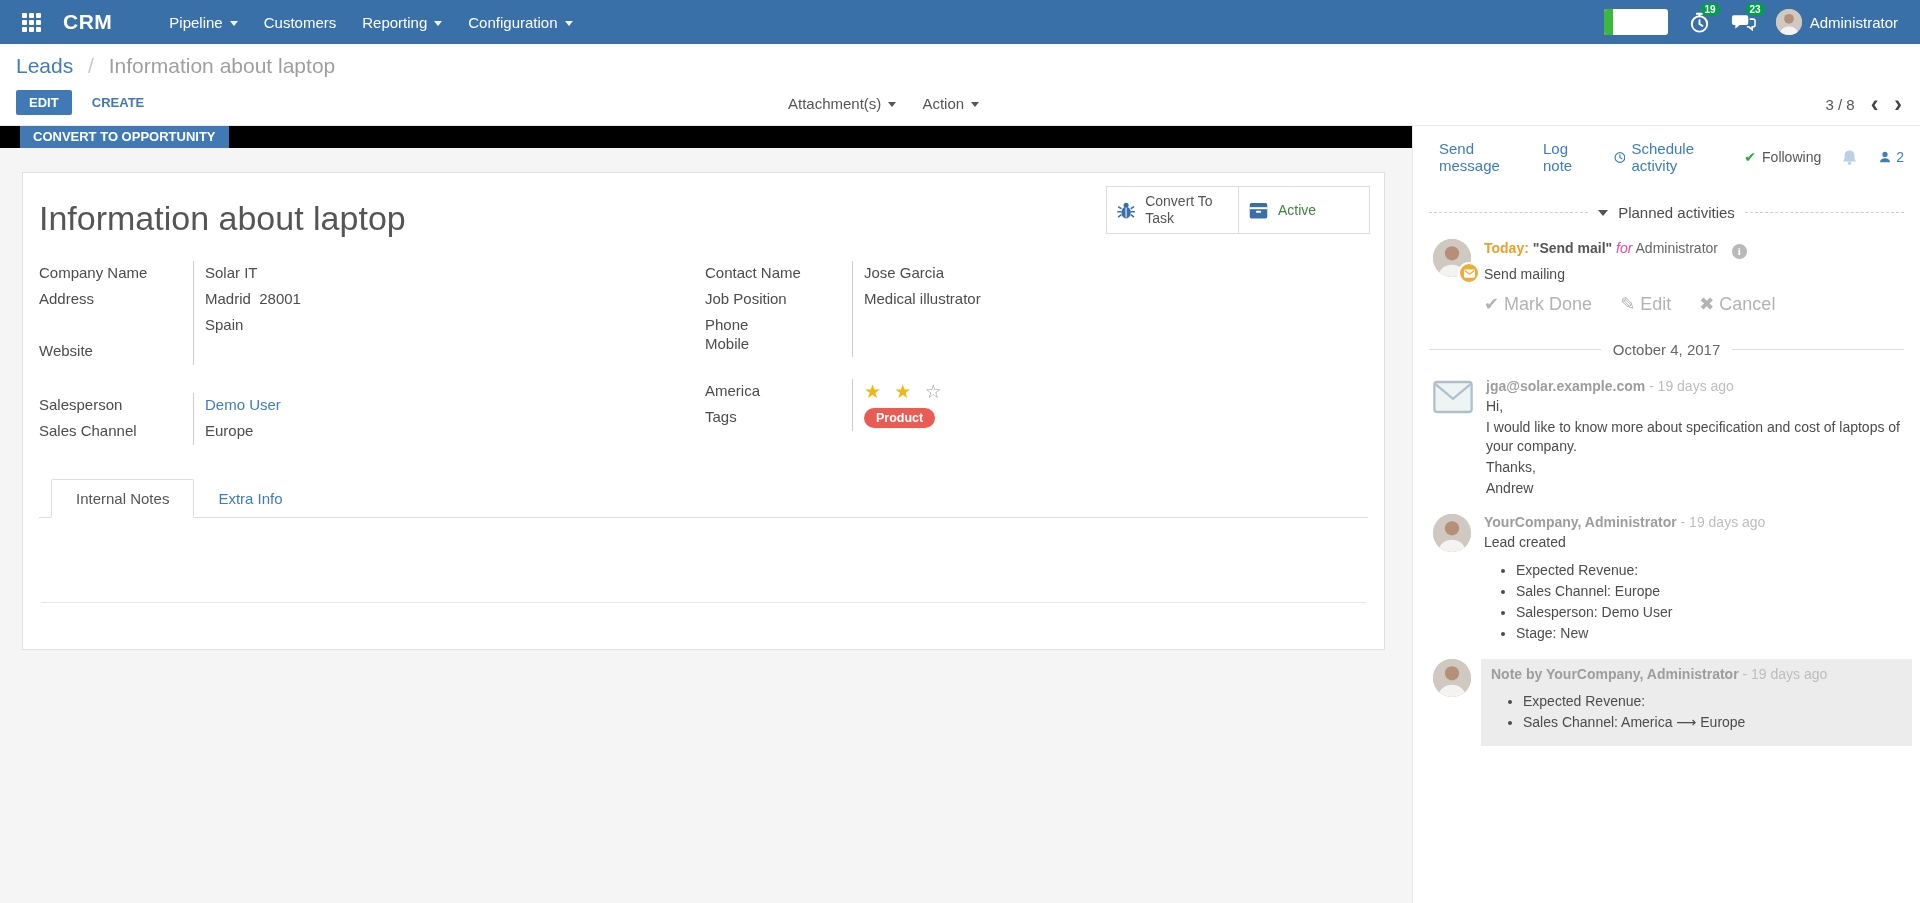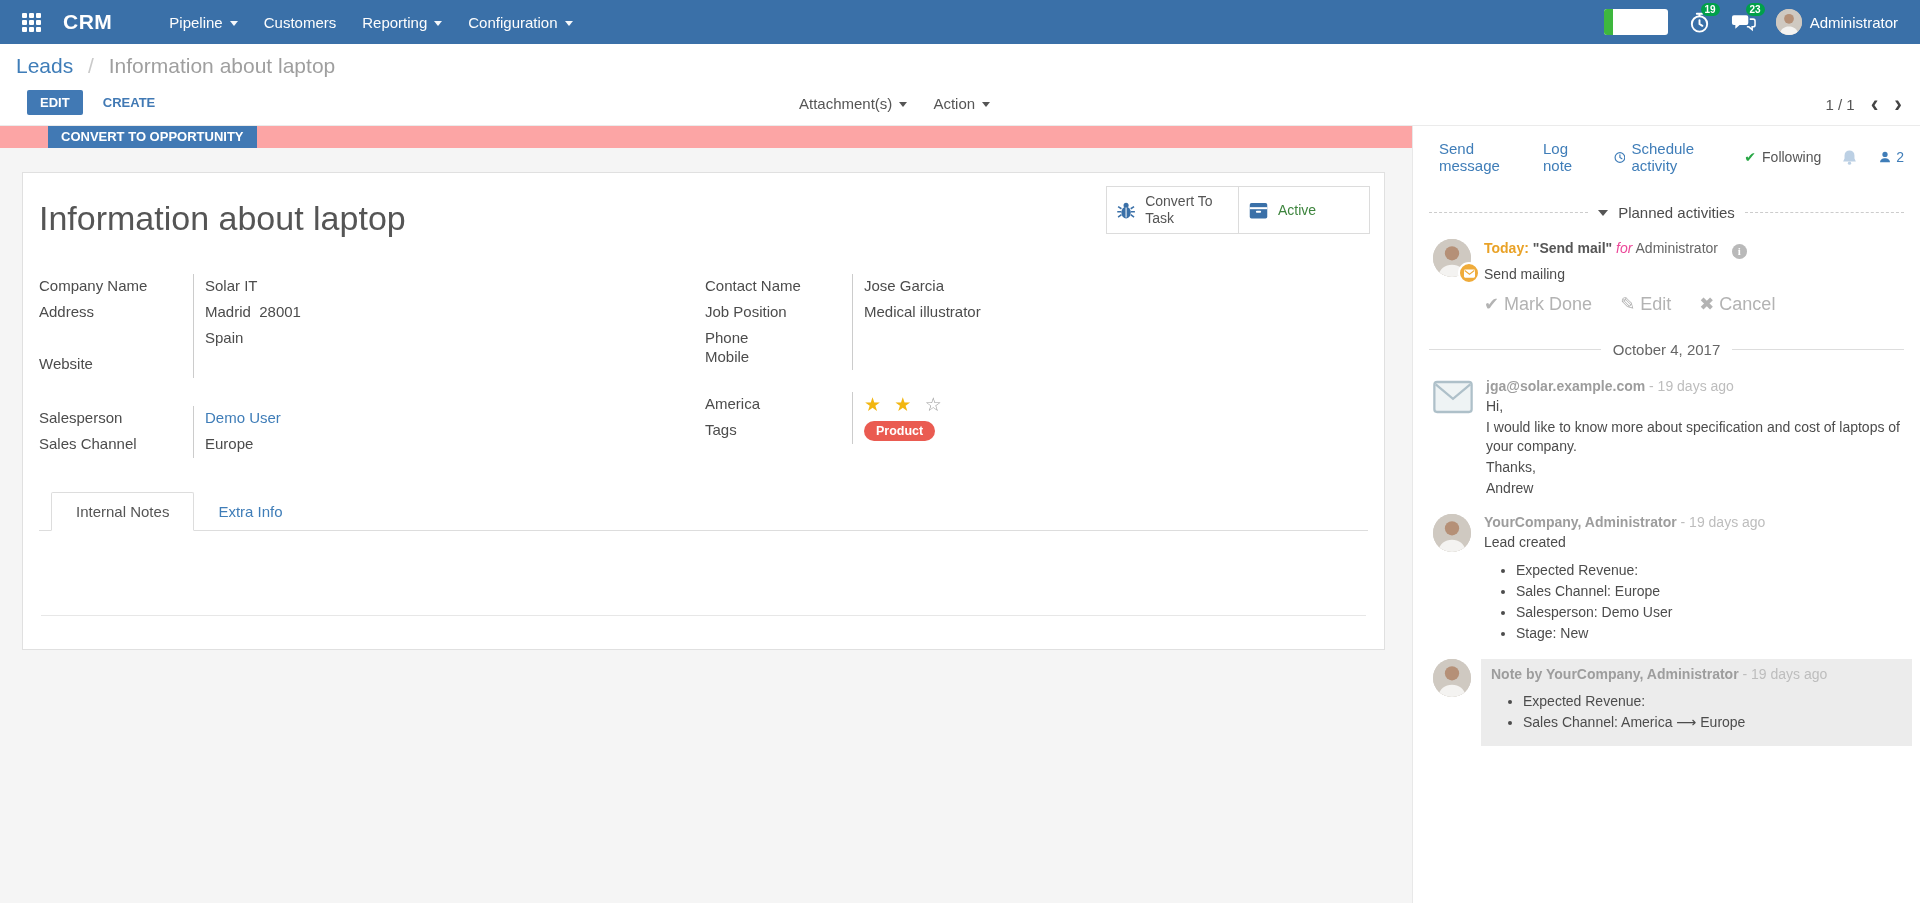--- a/index.html
+++ b/index.html
@@ -25,43 +25,43 @@
   .user-menu { display:flex; align-items:center; gap:8px; cursor:pointer; }
   .avatar-sm { width:26px; height:26px; border-radius:50%; overflow:hidden; flex-shrink:0; background:#cfc9c1; }
   .avatar-sm svg, .msg-avatar svg, .av-photo svg { display:block; width:100%; height:100%; }
 
   
   .control-panel { height:82px; background:#fff; position:relative; border-bottom:1px solid #ebebeb; }
   .breadcrumb { padding:10px 0 0 16px; font-size:21px; }
   .bc-parent { color:#3f7db8; cursor:pointer; }
   .bc-sep { color:#c9c9c9; margin:0 9px; }
   .bc-current { color:#9f9f9f; }
-  .cp-row { position:absolute; left:11px; right:0; top:46px; height:32px; }
+  .cp-row { position:absolute; left:0; right:0; top:46px; height:32px; }
   .btn-edit { display:inline-block; margin-left:16px; background:#4179b4; color:#fff; font-weight:700; font-size:13px; padding:5px 13px; border-radius:2px; cursor:pointer; }
   .btn-create { display:inline-block; color:#4179b4; font-weight:700; font-size:13px; margin-left:16px; cursor:pointer; }
   .cp-dropdowns { position:absolute; left:788px; top:5px; display:flex; gap:26px; color:#555; }
   .cp-dd { display:flex; align-items:center; gap:7px; cursor:pointer; }
   .caret-g { width:0; height:0; border-left:4px solid transparent; border-right:4px solid transparent; border-top:5px solid #555; margin-top:2px; }
   .pager { position:absolute; right:18px; top:3px; display:flex; align-items:center; gap:16px; color:#555; }
   .pager-btn { font-size:23px; font-weight:700; color:#444; line-height:22px; cursor:pointer; }
 
   
   .main { display:flex; height:777px; }
   .form-area { width:1412px; background:#f5f5f5; }
-  .statusbar { height:22px; background:#fca5a5; display:flex;padding-left:28px; }
+  .statusbar { height:22px; background:#000000; display:flex; }
   .btn-convert { margin-left:20px; background:#4179b4; color:#fff; font-size:13px; font-weight:700; line-height:22px; padding:0 13px; cursor:pointer; white-space:nowrap; }
 
   .sheet { width:1363px; height:478px; margin:24px 0 0 22px; background:#fff; border:1px solid #e0e0e0; position:relative; padding:0 16px; }
   .sheet-title { font-size:34px; font-weight:400; color:#555; margin:26px 0 0 0; }
   .button-box { position:absolute; top:13px; right:14px; display:flex; border:1px solid #dcdcdc; background:#fff; }
   .stat-btn { width:131px; height:46px; display:flex; align-items:center; gap:9px; padding:0 9px; font-size:14px; line-height:17px; color:#555; cursor:pointer; background:#fff; }
   .stat-btn + .stat-btn { border-left:1px solid #dcdcdc; }
   .active-label { color:#3d843d; }
 
-  .fields { display:flex; margin-top:36px; }
+  .fields { display:flex; margin-top:23px; }
   .fcol-left { width:666px; }
   .fcol-right { flex:1; }
   .frow { display:grid; grid-template-columns:155px 1fr; }
   .fcol-right .frow { grid-template-columns:148px 1fr; }
   .lbl { border-right:1px solid #ccc; min-height:26px; padding:3px 8px 3px 0; }
   .val { padding:3px 0 3px 11px; min-height:26px; }
   .fblock + .fblock { margin-top:28px; }
   .fcol-right .fblock + .fblock { margin-top:22px; }
   .link { color:#3f7db8; cursor:pointer; }
   .stars { font-size:19px; letter-spacing:4px; line-height:20px; cursor:pointer; }
@@ -194,21 +194,21 @@
       <div class="cp-dd">
         <span>Attachment(s)</span>
         <span class="caret-g"></span>
       </div>
       <div class="cp-dd">
         <span>Action</span>
         <span class="caret-g"></span>
       </div>
     </div>
     <div class="pager">
-      <span>1 / 1</span>
+      <span>3 / 8</span>
       <span class="pager-btn">‹</span>
       <span class="pager-btn">›</span>
     </div>
   </div>
 </div>
 
 <div class="main">
 
   <div class="form-area">
     <div class="statusbar">

